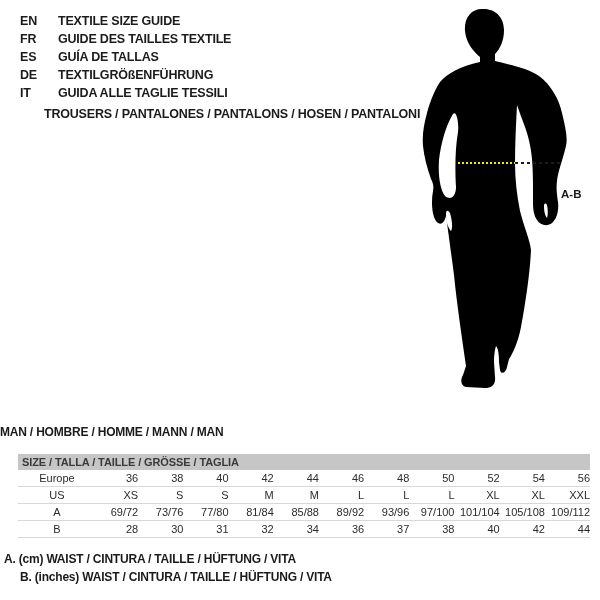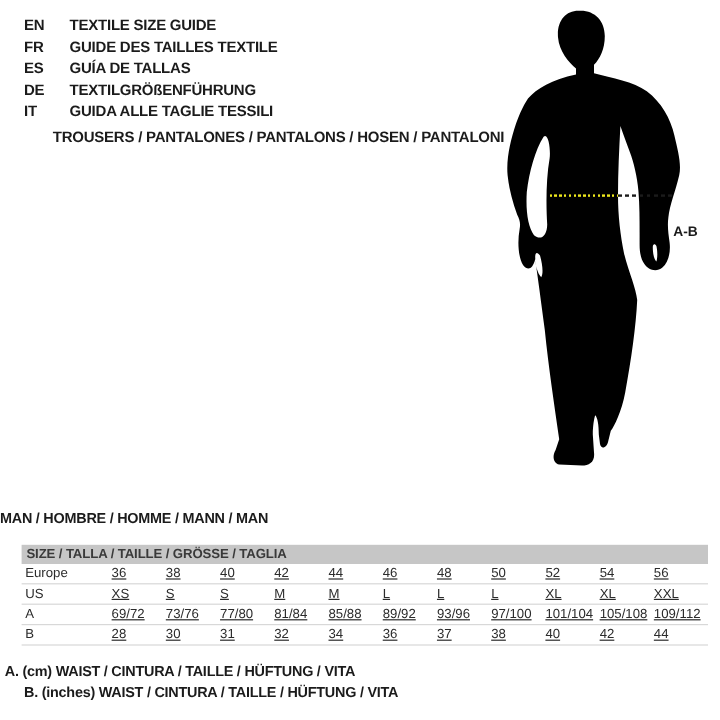--- a/index.html
+++ b/index.html
@@ -29,22 +29,22 @@
   
   .section-title{left:0;top:425px;font-size:12px;font-weight:700;
     letter-spacing:-0.2px;}
 
   
   .size-table{left:18px;top:454px;width:572px;font-size:11px;}
   .table-header{height:16px;line-height:16px;background:#c6c6c6;
     padding-left:4px;color:#3a3a3a;font-weight:700;letter-spacing:-0.1px;}
   .t-row{display:flex;height:16px;line-height:15px;
     border-bottom:1px solid #d8d8d8;align-items:center;color:#2b2b2b;}
-  .t-label{flex:0 0 72px;padding-left:3px;text-align:left;}
-  .t-cell{flex:1 1 0;text-align:left;text-decoration:underline;}
+  .t-label{flex:0 0 72px;padding-left:3px;text-align:center;}
+  .t-cell{flex:1 1 0;text-align:right;}
 
   
   .footnote-a{left:4px;top:552px;font-size:12px;font-weight:700;letter-spacing:-0.2px;}
   .footnote-b{left:20px;top:570px;font-size:12px;font-weight:700;letter-spacing:-0.2px;}
 </style>
 </head>
 <body>
 
 <div class="abs lang-block">
   <div class="lang-row">

